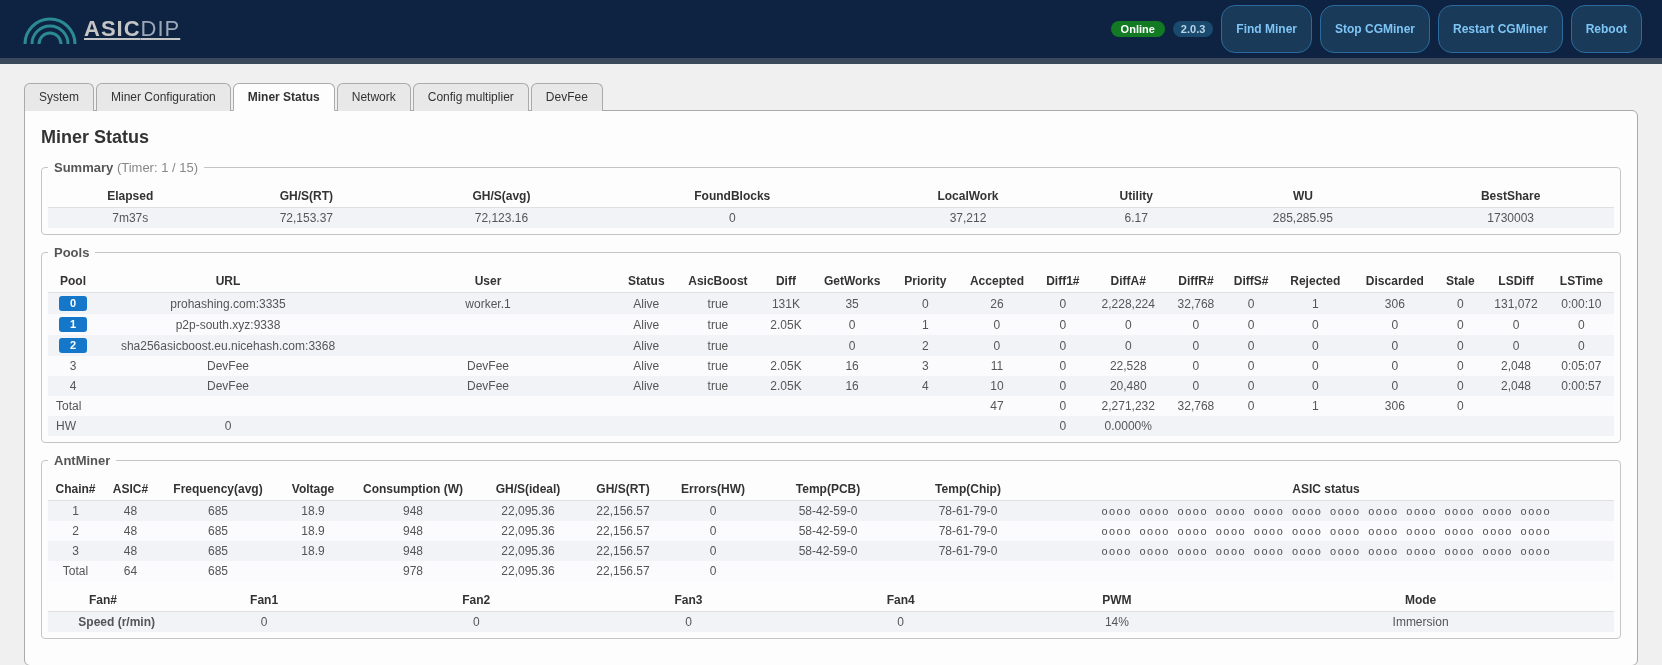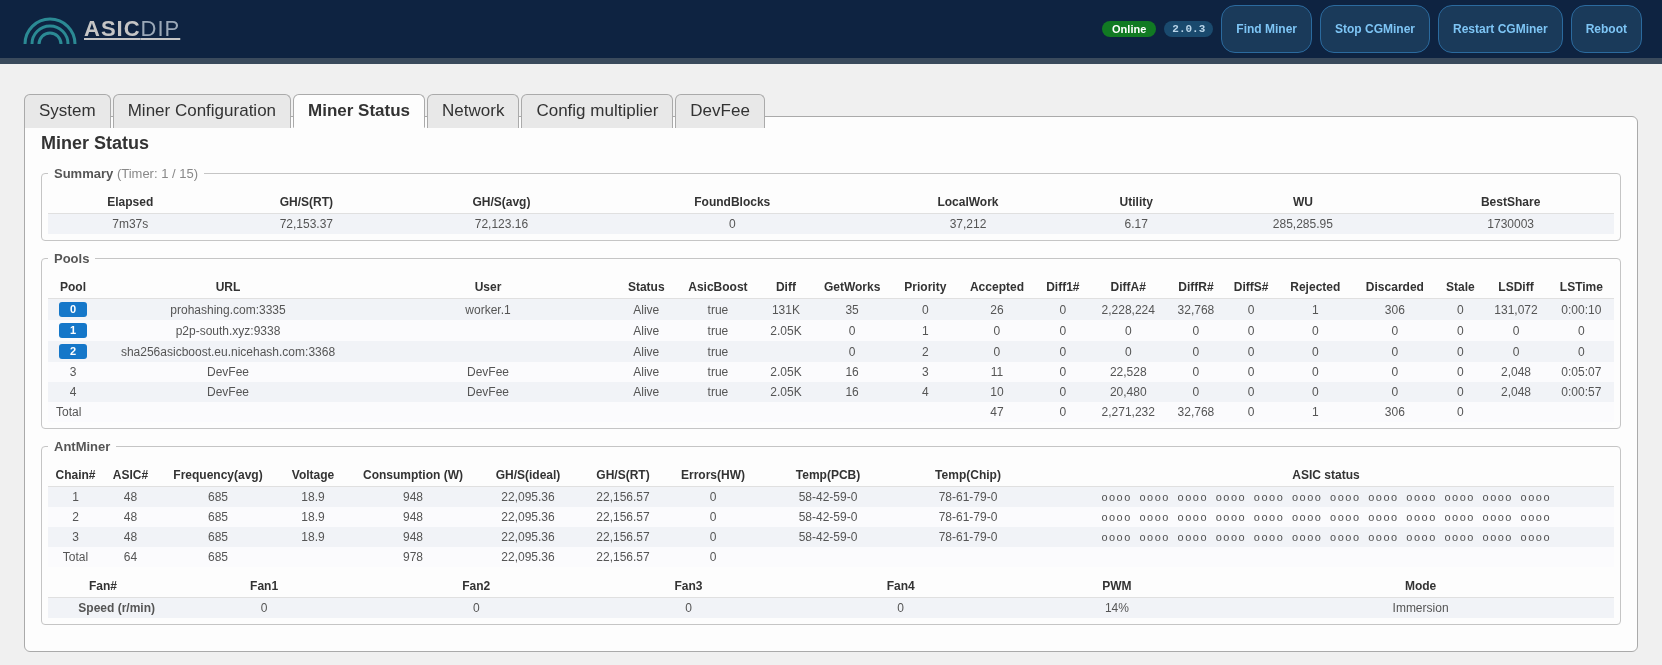--- a/index.html
+++ b/index.html
@@ -4,26 +4,26 @@
 <style>
 * { box-sizing: border-box; margin: 0; padding: 0; }
 body { font-family: Verdana, Arial, sans-serif; font-size: 12px; background: #f0f0f0; color: #333; }
 .header { background: #0e2341; height: 58px; display: flex; align-items: center; justify-content: space-between; padding: 0 20px; }
 .logo { display: flex; align-items: center; gap: 4px; }
 .logo-svg { width: 60px; height: 40px; }
 .logo-text { color: #c5c5c5; font-size: 22px; font-weight: bold; letter-spacing: 1px; text-decoration: underline; }
 .logo-text .dip { font-weight: normal; color: #9ba8b7; }
 .header-right { display: flex; align-items: center; gap: 8px; }
 .status-badge { background: #117a23; color: #fff; padding: 2px 10px; border-radius: 10px; font-size: 11px; font-weight: bold; }
-.version-badge { background: #1a4a6e; color: #b8d4e8; padding: 2px 8px; border-radius: 10px; font-size: 11px; font-weight: bold; font-family: Liberation Mono, monospace; }
+.version-badge { background: #1a4a6e; color: #b8d4e8; padding: 2px 8px; border-radius: 10px; font-size: 11px; font-weight: bold; }
 .nav-btn { background: #1a3a5a; color: #7ec5f5; border: 1px solid #2b6a9e; padding: 16px 14px; border-radius: 14px; font-size: 12px; cursor: pointer; font-weight: bold; }
 .sub-header { background: #3a4a5c; height: 6px; }
 .content { padding: 18px 24px 0 24px; }
 .tabs { display: flex; gap: 2px; position: relative; z-index: 2; }
-.tab { background: #e8e8e8; border: 1px solid #aaa; border-bottom: none; padding: 6px 14px; border-radius: 6px 6px 0 0; font-size: 17px; color: #333; cursor: pointer; position: relative; top: 12px; }
+.tab { background: #e8e8e8; border: 1px solid #aaa; border-bottom: none; padding: 6px 14px; border-radius: 6px 6px 0 0; font-size: 12px; color: #333; cursor: pointer; position: relative; top: 1px; }
 .tab.active { background: #fdfdfd; font-weight: bold; border-bottom: 1px solid #fdfdfd; }
 .page { border: 1px solid #aaa; background: #fdfdfd; border-radius: 0 6px 6px 6px; padding: 16px; }
 .page-title { font-size: 18px; font-weight: bold; color: #333; margin-bottom: 12px; }
 fieldset { border: 1px solid #c5c5c5; border-radius: 4px; margin-bottom: 10px; padding: 10px 6px 6px 6px; }
 legend { padding: 0 6px; font-weight: bold; color: #555; font-size: 13px; }
 legend .sub { font-weight: normal; color: #888; }
 table { width: 100%; border-collapse: collapse; font-size: 12px; }
 th { text-align: center; font-weight: bold; color: #333; padding: 4px 3px; border-bottom: 1px solid #e0e0e0; white-space: nowrap; }
 td { text-align: center; padding: 3px 3px; white-space: nowrap; color: #555; }
 tbody tr:nth-child(odd) td { background: #f1f3f7; }
@@ -259,20 +259,40 @@
               <td>0</td>
               <td>2,271,232</td>
               <td>32,768</td>
               <td>0</td>
               <td>1</td>
               <td>306</td>
               <td>0</td>
               <td></td>
               <td></td>
             </tr>
+            <tr>
+              <td class="td-left">HW</td>
+              <td>0</td>
+              <td></td>
+              <td></td>
+              <td></td>
+              <td></td>
+              <td></td>
+              <td></td>
+              <td></td>
+              <td>0</td>
+              <td>0.0000%</td>
+              <td></td>
+              <td></td>
+              <td></td>
+              <td></td>
+              <td></td>
+              <td></td>
+              <td></td>
+            </tr>
           </tbody>
       </table>
     </fieldset>
 
     <fieldset>
       <legend>AntMiner</legend>
       <div class="antminer-tables">
         <table>
           <colgroup>
             <col style="width:55px">

